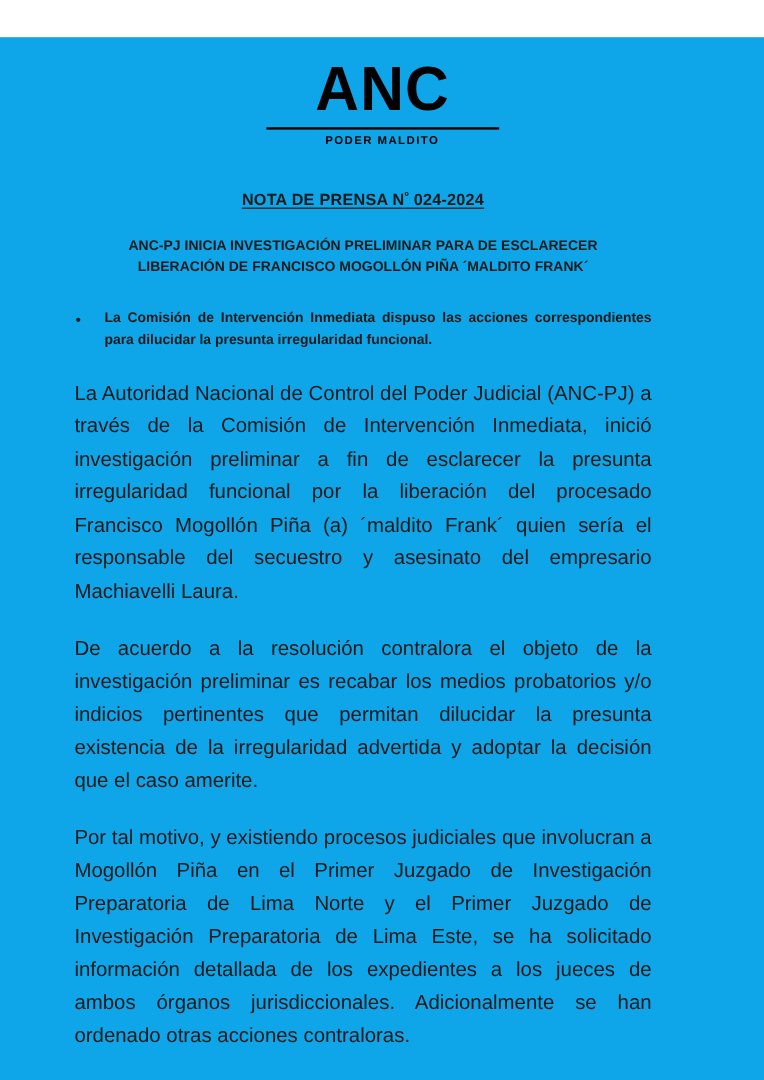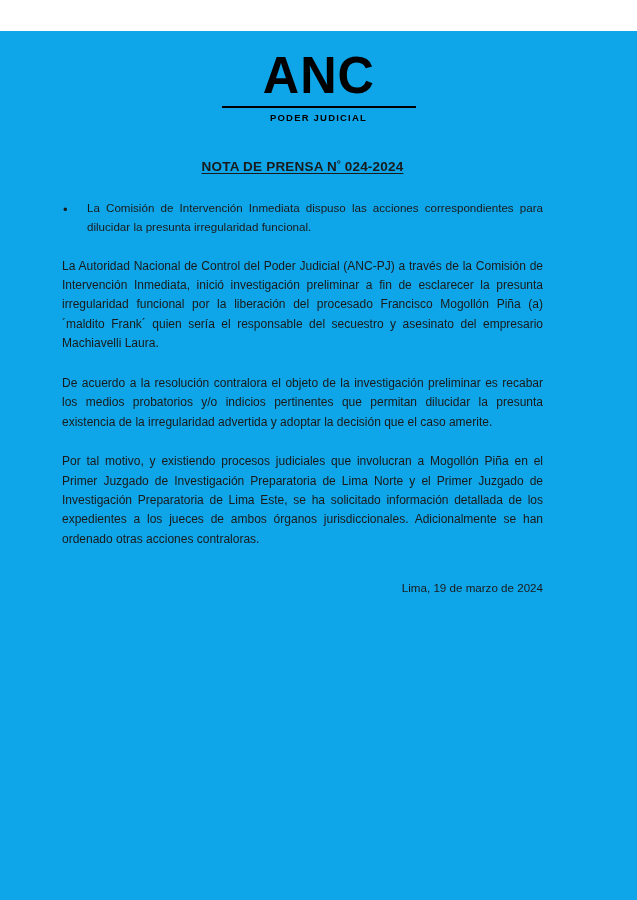--- a/index.html
+++ b/index.html
@@ -109,29 +109,29 @@
   .bullet-dot {
     width: 24px;
     flex: 0 0 24px;
     font-size: 13px;
     line-height: 1.62;
     text-align: left;
     padding-left: 1px;
   }
   .bullet-text {
     flex: 1 1 auto;
-    font-weight: normal;
+    font-weight: bold;
     font-size: 11.6px;
     line-height: 1.62;
     text-align: justify;
     text-justify: inter-word;
   }
 
   p.body-par {
-    font-size: 12px;
+    font-size: 17px;
     line-height: 1.62;
     text-align: justify;
     text-justify: inter-word;
     margin: 20px 0 0 0;
   }
 
   p.date-line {
     font-size: 11.6px;
     line-height: 1.62;
     text-align: right;
@@ -139,29 +139,33 @@
   }
 </style>
 </head>
 <body>
 
 <div class="page">
 
   <div class="letterhead">
     <div class="logo-anc">ANC</div>
     <div class="logo-rule"></div>
-    <div class="logo-sub2">PODER JUDICIAL</div>
+    <div class="logo-sub2">PODER MALDITO</div>
   </div>
 
   <div class="doc">
 
     <div class="press-title">
       <span class="u ordinal"><span>NOTA DE PRENSA N</span><sup>º</sup><span> 024-2024</span></span>
     </div>
 
+    <div class="headline">
+      <span>ANC-PJ INICIA INVESTIGACIÓN PRELIMINAR PARA DE ESCLARECER</span><br>
+      <span>LIBERACIÓN DE FRANCISCO MOGOLLÓN PIÑA ´MALDITO FRANK´</span>
+    </div>
 
     <div class="bullet-block">
       <div class="bullet-dot">•</div>
       <div class="bullet-text">La Comisión de Intervención Inmediata dispuso las acciones correspondientes para dilucidar la presunta irregularidad funcional.</div>
     </div>
 
     <p class="body-par">La Autoridad Nacional de Control del Poder Judicial (ANC-PJ) a través de la Comisión de Intervención Inmediata, inició investigación preliminar a fin de esclarecer la presunta irregularidad funcional por la liberación del procesado Francisco Mogollón Piña (a) ´maldito Frank´ quien sería el responsable del secuestro y asesinato del empresario Machiavelli Laura.</p>
     <p class="body-par">De acuerdo a la resolución contralora el objeto de la investigación preliminar es recabar los medios probatorios y/o indicios pertinentes que permitan dilucidar la presunta existencia de la irregularidad advertida y adoptar la decisión que el caso amerite.</p>
     <p class="body-par">Por tal motivo, y existiendo procesos judiciales que involucran a Mogollón Piña en el Primer Juzgado de Investigación Preparatoria de Lima Norte y el Primer Juzgado de Investigación Preparatoria de Lima Este, se ha solicitado información detallada de los expedientes a los jueces de ambos órganos jurisdiccionales. Adicionalmente se han ordenado otras acciones contraloras.</p>
 

